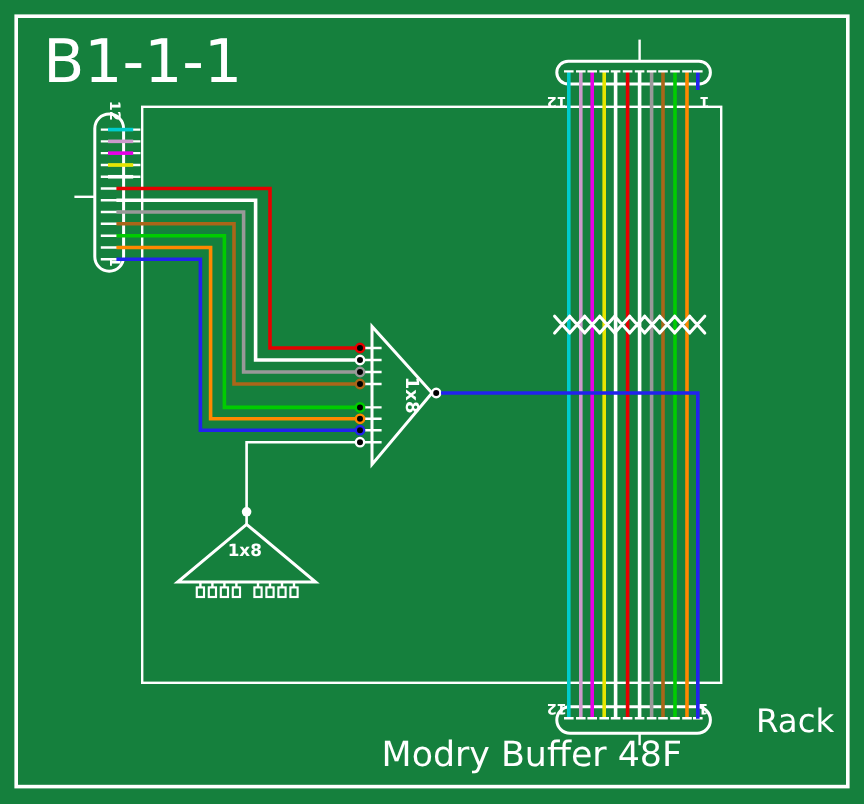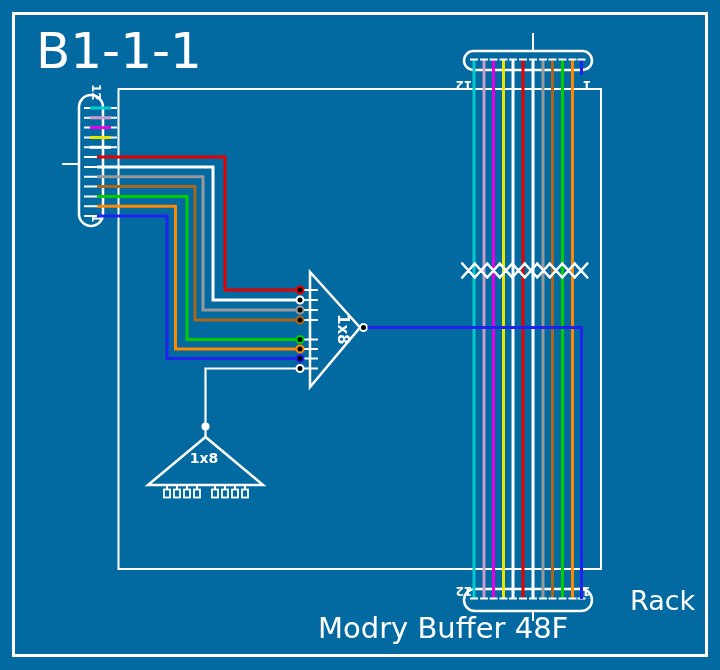--- a/index.html
+++ b/index.html
@@ -1,16 +1,16 @@
 <!DOCTYPE html>
 <html><head>
 <meta charset="utf-8">
 <style>
   html,body{margin:0;padding:0;background:#000;}
-  .stage{position:relative;width:720px;height:670px;background:#0369a1;overflow:hidden;
+  .stage{position:relative;width:720px;height:670px;background:#15803d;overflow:hidden;
          font-family:"DejaVu Sans", sans-serif;}
   svg text{fill:#fff;font-family:"DejaVu Sans", sans-serif;}
   .title-text{font-size:50px;letter-spacing:0px;}
   .pin-label{font-size:12px;font-weight:bold;}
   .sym-label{font-size:15px;font-weight:bold;}
   .sym-label2{font-size:14px;font-weight:bold;}
   .footer-text{font-size:29px;}
   .rack-text{font-size:27px;}
 </style>
 </head>

